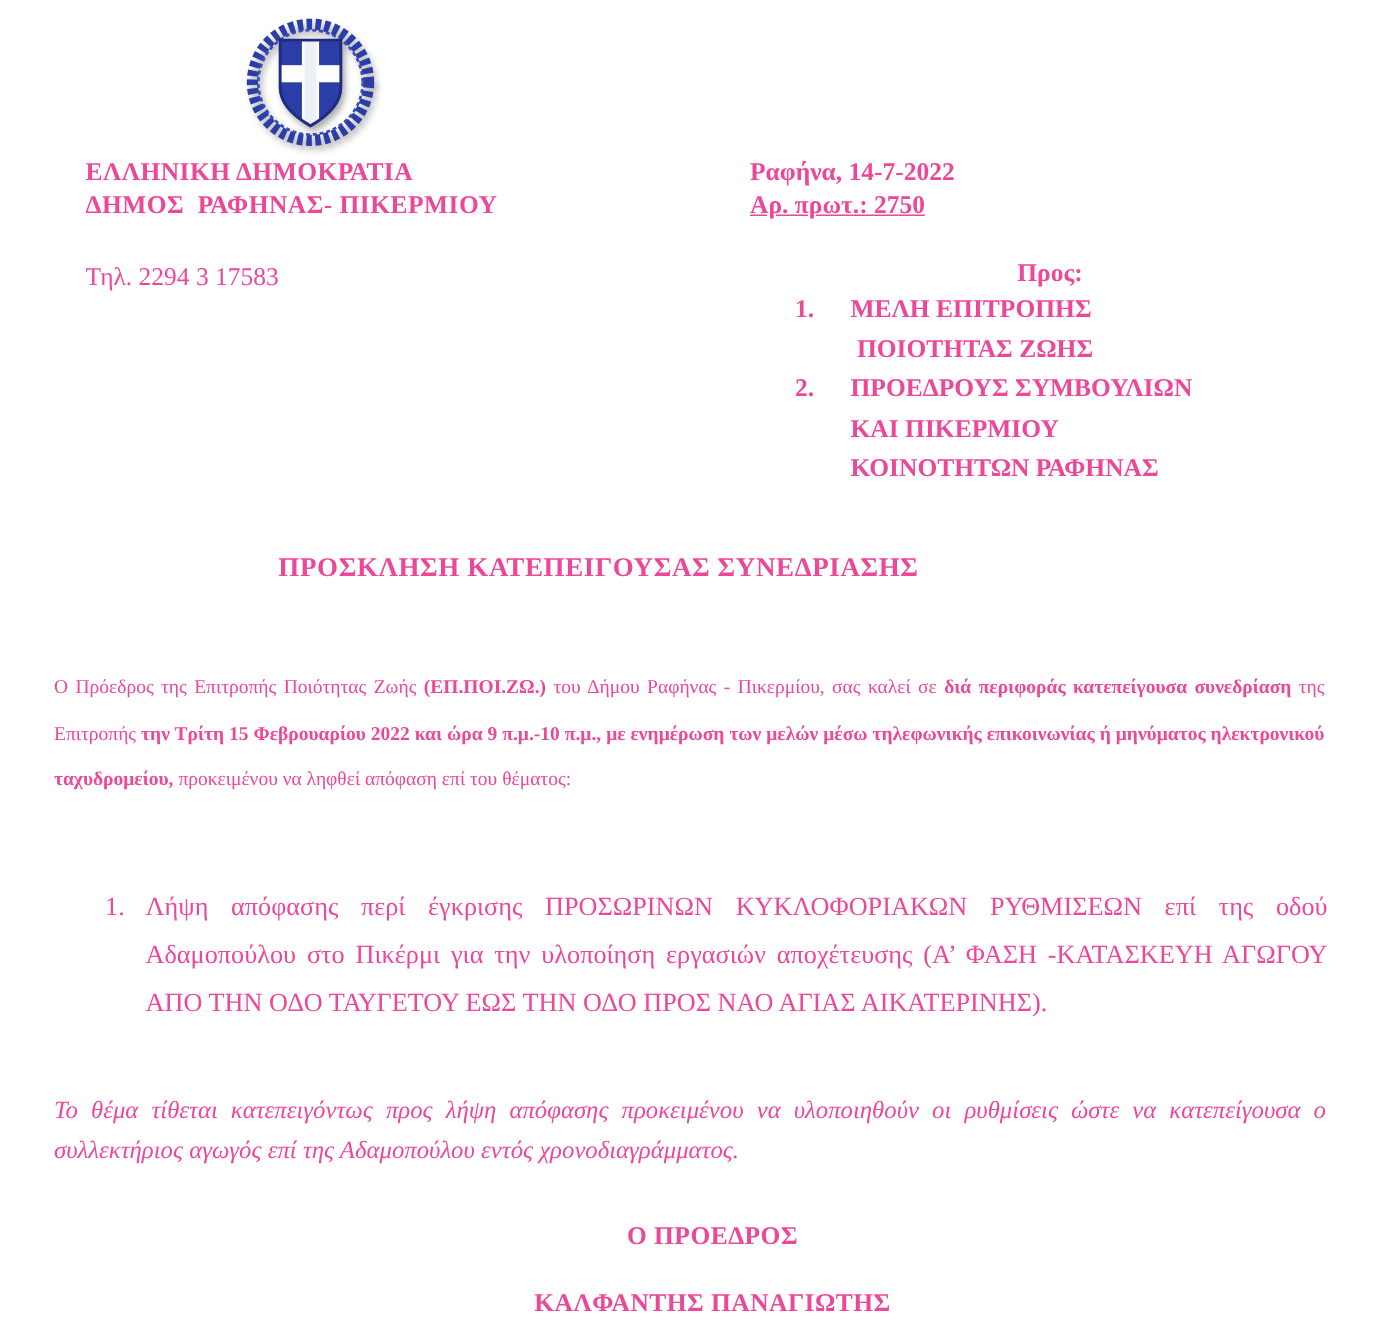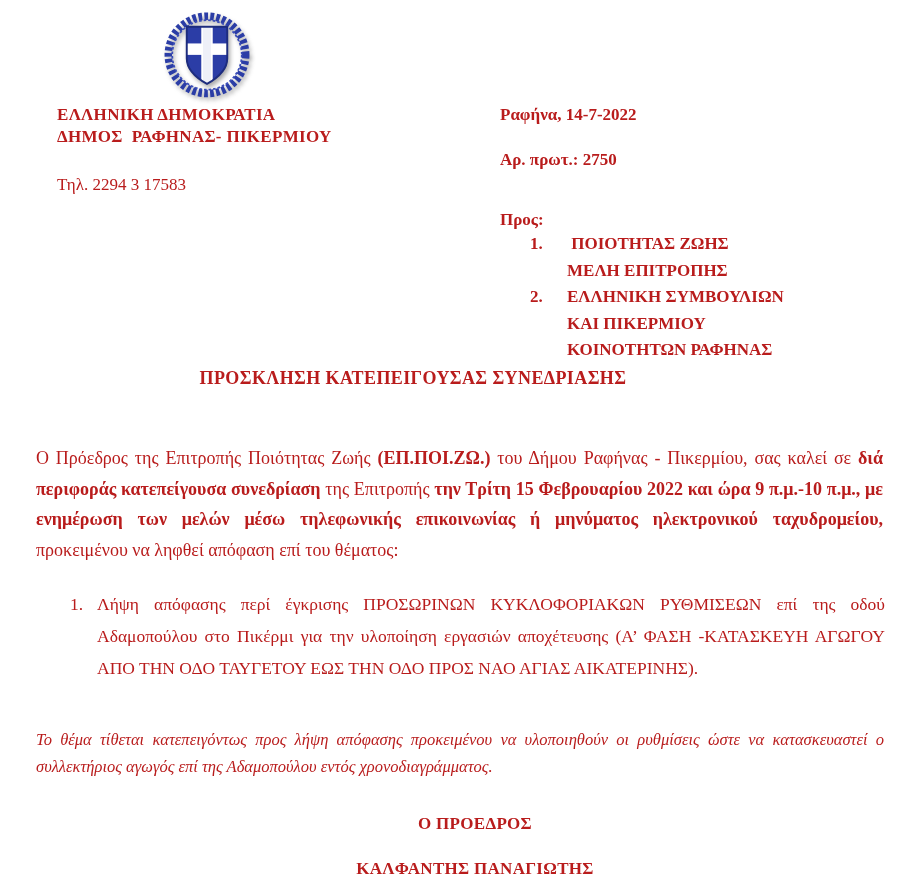--- a/index.html
+++ b/index.html
@@ -3,21 +3,21 @@
 <meta charset="utf-8">
 <style>
   * { margin: 0; padding: 0; box-sizing: border-box; }
   html, body { background: #ffffff; }
   .page {
     position: relative;
     width: 918px;
     height: 896px;
     background: #ffffff;
     font-family: "Liberation Serif", "DejaVu Serif", serif;
-    color: #b91c1c;
+    color: #ec4899;
     overflow: hidden;
   }
   .bold { font-weight: bold; }
   .pre  { white-space: pre-wrap; }
 
   
   .logo {
     position: absolute;
     left: 163px; top: 8px;
     width: 88px; height: 92px;
@@ -42,44 +42,44 @@
 
   
   .header-right {
     position: absolute;
     left: 500px; top: 104px;
     width: 400px;
     font-size: 17px;
     font-weight: bold;
   }
   .header-right .date-line { line-height: 22px; }
-  .header-right .protocol-line { margin-top: 23px; line-height: 22px; }
-  .header-right .to-label { margin-top: 38px; line-height: 22px; }
+  .header-right .protocol-line { line-height: 22px; text-decoration: underline; }
+  .header-right .to-label { margin-top: 23px; line-height: 22px; text-align: center; }
   .recipient { display: flex; padding-left: 30px; line-height: 26.5px; }
   .recipient .rec-num { width: 37px; flex: none; }
   .recipient .rec-lines { flex: 1; }
 
   
   .doc-title {
     position: absolute;
-    left: 14px; top: 366px;
+    left: 0; top: 366px;
     width: 798px;
     text-align: center;
     font-weight: bold;
     font-size: 18px;
     line-height: 25px;
     letter-spacing: 0.4px;
   }
 
   
   .body-p1 {
     position: absolute;
     left: 36px; top: 443px;
     width: 847px;
-    font-size: 18px;
+    font-size: 13px;
     line-height: 30.5px;
     text-align: justify;
   }
 
   
   .agenda {
     position: absolute;
     left: 70px; top: 588px;
     width: 815px;
     font-size: 17.5px;
@@ -149,29 +149,29 @@
   </div>
 
   <div class="header-right">
     <div class="date-line">Ραφήνα, 14-7-2022</div>
     <div class="protocol-line">Αρ. πρωτ.: 2750</div>
     <div class="to-label">Προς:</div>
 
     <div class="recipient">
       <span class="rec-num">1.</span>
       <span class="rec-lines">
+        <span class="pre" style="display:block">ΜΕΛΗ ΕΠΙΤΡΟΠΗΣ</span>
         <span class="pre" style="display:block"> ΠΟΙΟΤΗΤΑΣ ΖΩΗΣ</span>
-        <span class="pre" style="display:block">ΜΕΛΗ ΕΠΙΤΡΟΠΗΣ</span>
       </span>
     </div>
 
     <div class="recipient">
       <span class="rec-num">2.</span>
       <span class="rec-lines">
-        <span class="pre" style="display:block">ΕΛΛΗΝΙΚΗ ΣΥΜΒΟΥΛΙΩΝ</span>
+        <span class="pre" style="display:block">ΠΡΟΕΔΡΟΥΣ ΣΥΜΒΟΥΛΙΩΝ</span>
         <span class="pre" style="display:block">ΚΑΙ ΠΙΚΕΡΜΙΟΥ</span>
         <span class="pre" style="display:block">ΚΟΙΝΟΤΗΤΩΝ ΡΑΦΗΝΑΣ</span>
       </span>
     </div>
   </div>
 
   <div class="doc-title">
     <div>ΠΡΟΣΚΛΗΣΗ ΚΑΤΕΠΕΙΓΟΥΣΑΣ ΣΥΝΕΔΡΙΑΣΗΣ</div>
   </div>
 
@@ -179,20 +179,20 @@
     <span>Ο Πρόεδρος της Επιτροπής Ποιότητας Ζωής </span><span class="bold">(ΕΠ.ΠΟΙ.ΖΩ.)</span><span> του Δήμου Ραφήνας - Πικερμίου, σας καλεί σε </span><span class="bold">διά περιφοράς κατεπείγουσα συνεδρίαση</span><span> της Επιτροπής </span><span class="bold">την Τρίτη 15 Φεβρουαρίου 2022 και ώρα 9 π.μ.-10 π.μ., με ενημέρωση των μελών μέσω τηλεφωνικής επικοινωνίας ή μηνύματος ηλεκτρονικού ταχυδρομείου,</span><span> προκειμένου να ληφθεί απόφαση επί του θέματος:</span>
   </div>
 
   <div class="agenda">
     <div class="agenda-item">
       <span class="item-num">1.</span>
       <span>Λήψη απόφασης περί έγκρισης ΠΡΟΣΩΡΙΝΩΝ ΚΥΚΛΟΦΟΡΙΑΚΩΝ ΡΥΘΜΙΣΕΩΝ επί της οδού Αδαμοπούλου στο Πικέρμι για την υλοποίηση εργασιών αποχέτευσης (Α’ ΦΑΣΗ -ΚΑΤΑΣΚΕΥΗ ΑΓΩΓΟΥ ΑΠΟ ΤΗΝ ΟΔΟ ΤΑΥΓΕΤΟΥ ΕΩΣ ΤΗΝ ΟΔΟ ΠΡΟΣ ΝΑΟ ΑΓΙΑΣ ΑΙΚΑΤΕΡΙΝΗΣ).</span>
     </div>
   </div>
 
-  <div class="note">Το θέμα τίθεται κατεπειγόντως προς λήψη απόφασης προκειμένου  να υλοποιηθούν οι ρυθμίσεις ώστε να κατασκευαστεί ο συλλεκτήριος αγωγός επί της Αδαμοπούλου εντός χρονοδιαγράμματος.</div>
+  <div class="note">Το θέμα τίθεται κατεπειγόντως προς λήψη απόφασης προκειμένου  να υλοποιηθούν οι ρυθμίσεις ώστε να κατεπείγουσα ο συλλεκτήριος αγωγός επί της Αδαμοπούλου εντός χρονοδιαγράμματος.</div>
 
   <div class="signature">
     <div class="sig-role">Ο ΠΡΟΕΔΡΟΣ</div>
     <div class="sig-name">ΚΑΛΦΑΝΤΗΣ ΠΑΝΑΓΙΩΤΗΣ</div>
   </div>
 
 </div>
 
 </body></html>

